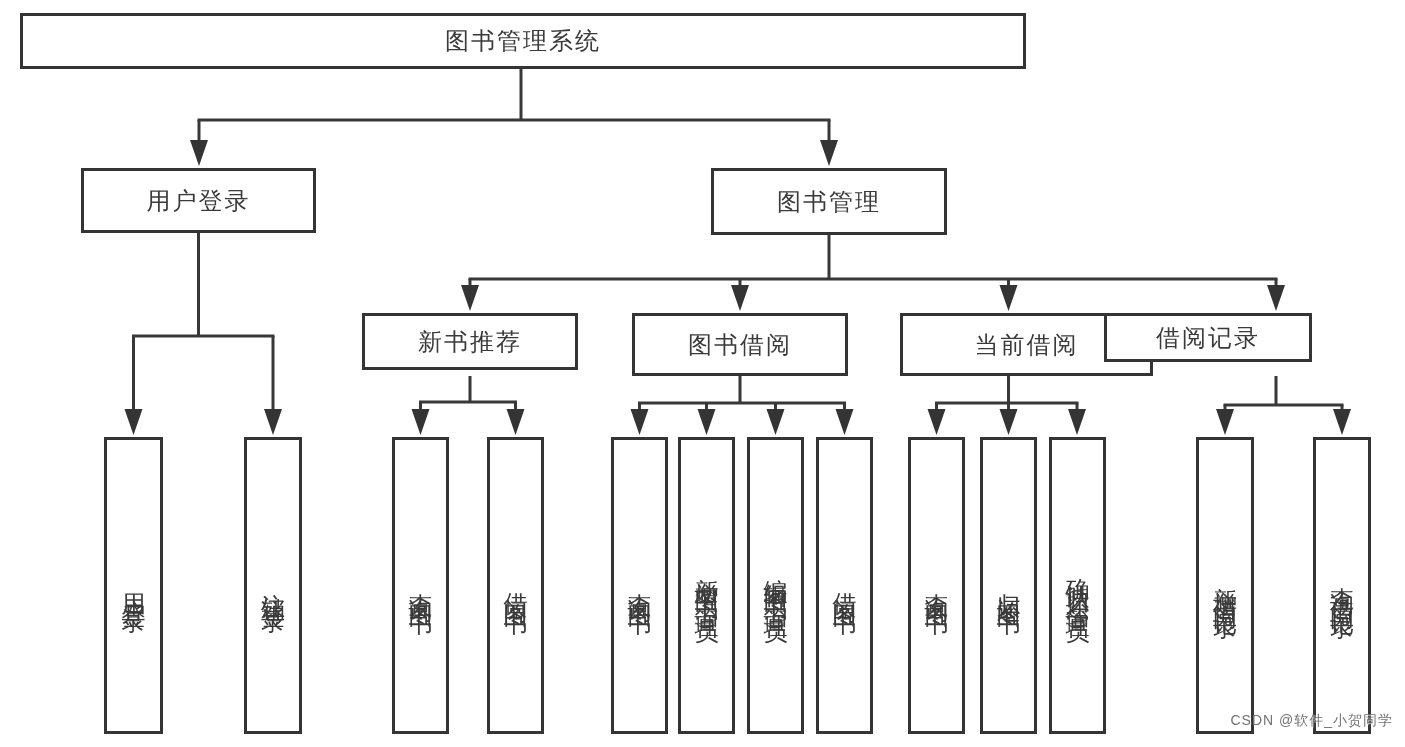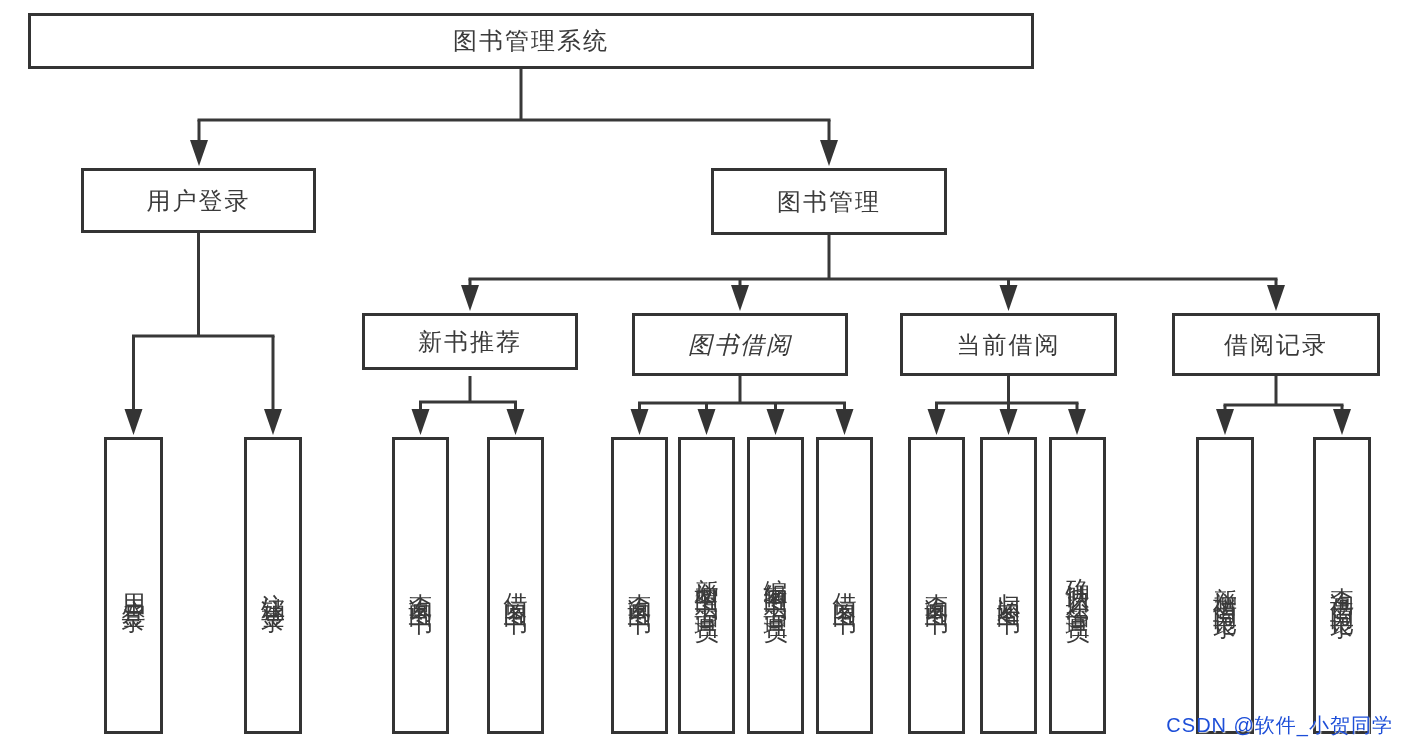--- a/index.html
+++ b/index.html
@@ -39,23 +39,23 @@
     text-orientation: mixed;
     white-space: normal;
     letter-spacing: 6px;
     font-size: 24px;
     line-height: 1;
   }
   .watermark {
     position: absolute;
     top: 712px;
     right: 12px;
-    font-size: 20px;
+    font-size: 14px;
     letter-spacing: 1px;
-    color: #1d4ed8;
+    color: #737373;
     text-shadow: 1px 1px 1px rgba(255,255,255,0.85);
     z-index: 5;
     white-space: nowrap;
   }
 </style>
 </head>
 <body>
 
 <div class="canvas">
 
@@ -128,41 +128,41 @@
     <g>
       <line x1="1276" y1="376" x2="1276" y2="405"></line>
       <line x1="1223.5" y1="405" x2="1343.5" y2="405"></line>
       <line x1="1225" y1="405" x2="1225" y2="412"></line>
       <polygon points="1216,409 1234,409 1225,435"></polygon>
       <line x1="1342" y1="405" x2="1342" y2="412"></line>
       <polygon points="1333,409 1351,409 1342,435"></polygon>
     </g>
   </svg>
 
-  <div class="node" style="left:28px; top:13px; width:1006px; height:56px;">
+  <div class="node" style="left:20px; top:13px; width:1006px; height:56px;">
     <span class="label">图书管理系统</span>
   </div>
 
   <div class="node" style="left:81px; top:168px; width:235px; height:65px;">
     <span class="label">用户登录</span>
   </div>
   <div class="node" style="left:711px; top:168px; width:236px; height:67px;">
     <span class="label">图书管理</span>
   </div>
 
   <div class="node" style="left:362px; top:313px; width:216px; height:57px;">
     <span class="label">新书推荐</span>
   </div>
-  <div class="node" style="left:632px; top:313px; width:216px; height:63px;font-style:italic;">
+  <div class="node" style="left:632px; top:313px; width:216px; height:63px;">
     <span class="label">图书借阅</span>
   </div>
-  <div class="node" style="left:900px; top:313px; width:217px; height:63px;text-align:right;">
+  <div class="node" style="left:900px; top:313px; width:253px; height:63px;text-align:right;">
     <span class="label">当前借阅</span>
   </div>
-  <div class="node" style="left:1172px; top:313px; width:208px; height:63px;">
+  <div class="node" style="left:1104px; top:313px; width:208px; height:49px;">
     <span class="label">借阅记录</span>
   </div>
 
   <div class="node leaf" style="left:104px; top:437px; width:59px; height:297px;">
     <span class="label">用户登录</span>
   </div>
   <div class="node leaf" style="left:244px; top:437px; width:58px; height:297px;">
     <span class="label">注销登录</span>
   </div>
 

